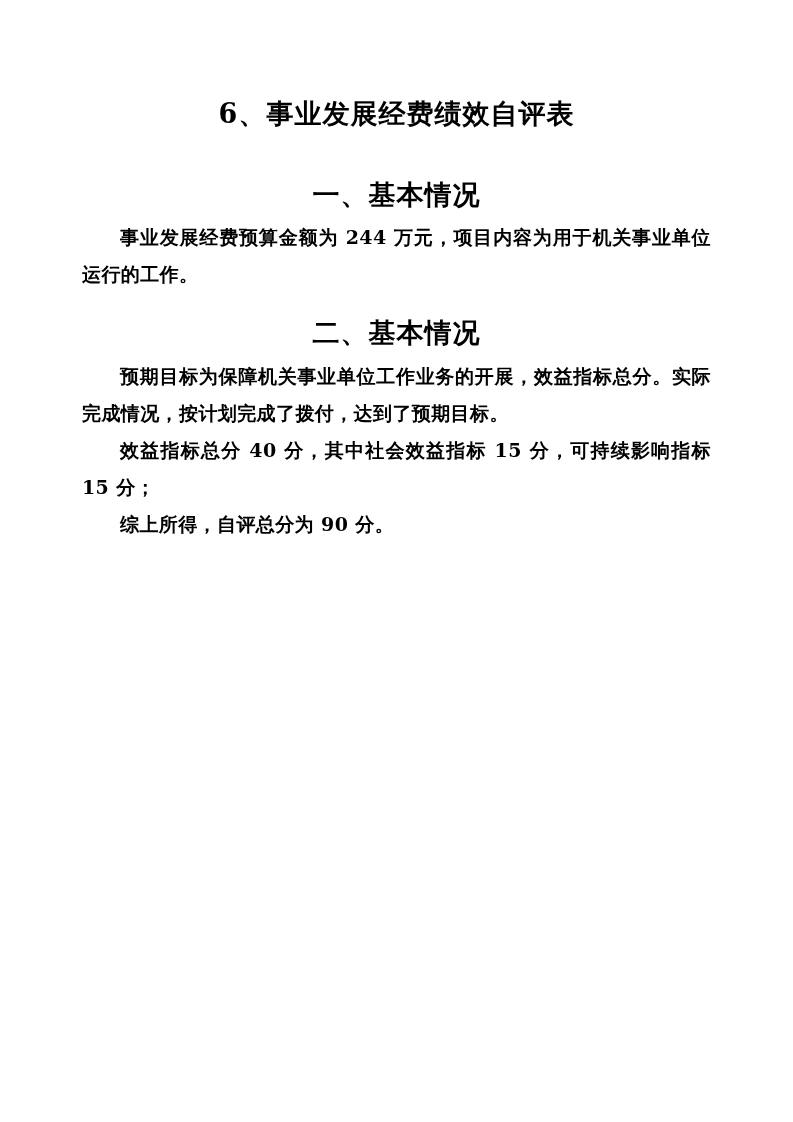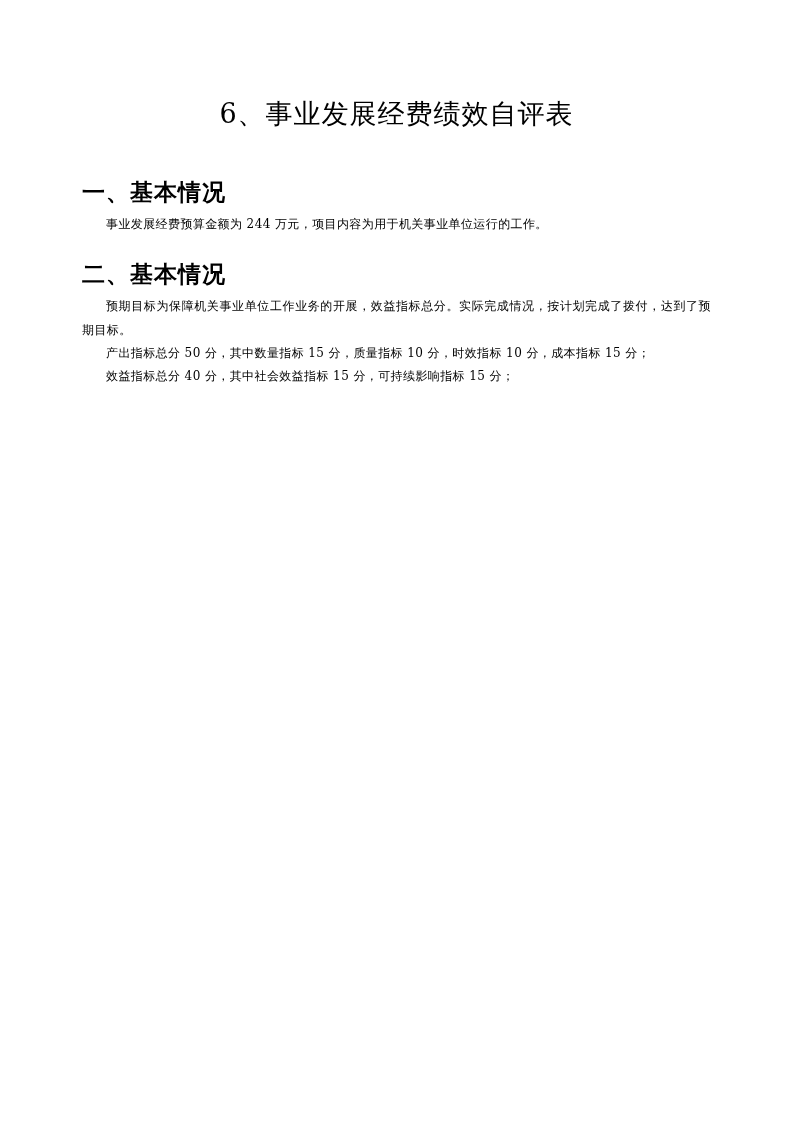--- a/index.html
+++ b/index.html
@@ -17,61 +17,63 @@
   .page {
     position: relative;
     width: 793px;
     height: 1122px;
     box-sizing: border-box;
     padding: 0 82px;
   }
   .doc-title {
     text-align: center;
     font-size: 27px;
-    font-weight: normal;
+    font-weight: bold;
     letter-spacing: 1px;
     margin-top: 95px;
     margin-bottom: 12px;
     line-height: 1.4;
   }
   .section-heading {
-    font-size: 23px;
+    font-size: 27px;
     font-weight: bold;
     line-height: 1.5;
     margin-top: 42px;
     margin-bottom: 4px;
     letter-spacing: 1px;
+    text-align: center;
   }
   .section-heading.second {
     margin-top: 20px;
   }
   .body-para {
-    font-size: 12px;
+    font-size: 19px;
     line-height: 1.95;
     text-indent: 2em;
     margin: 0;
     text-align: justify;
     letter-spacing: 0.4px;
+    font-weight: bold;
   }
 </style>
 </head>
 <body>
 
 <div class="page">
 
   <h1 class="doc-title">6、事业发展经费绩效自评表</h1>
 
   <h2 class="section-heading">一、基本情况</h2>
 
   <p class="body-para">事业发展经费预算金额为 244 万元，项目内容为用于机关事业单位运行的工作。</p>
 
   <h2 class="section-heading second">二、基本情况</h2>
 
 
   <p class="body-para">预期目标为保障机关事业单位工作业务的开展，效益指标总分。实际完成情况，按计划完成了拨付，达到了预期目标。</p>
 
-  <p class="body-para">产出指标总分 50 分，其中数量指标 15 分，质量指标 10 分，时效指标 10 分，成本指标 15 分；</p>
 
   <p class="body-para">效益指标总分 40 分，其中社会效益指标 15 分，可持续影响指标 15 分；</p>
 
 
+  <p class="body-para">综上所得，自评总分为 90 分。</p>
 
 </div>
 
 </body></html>

